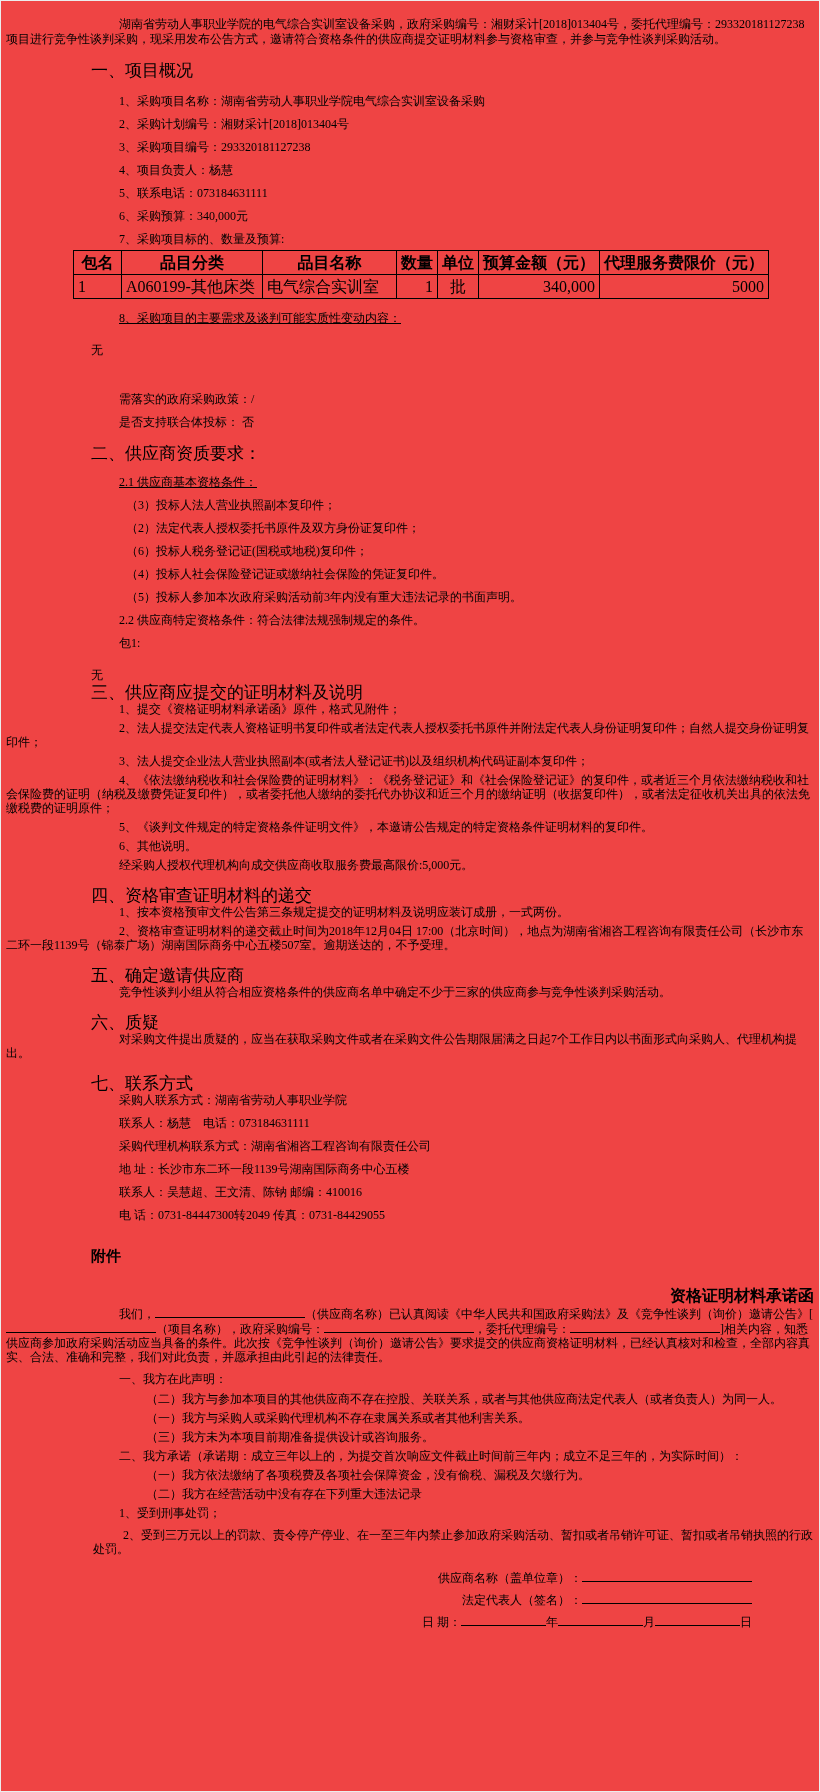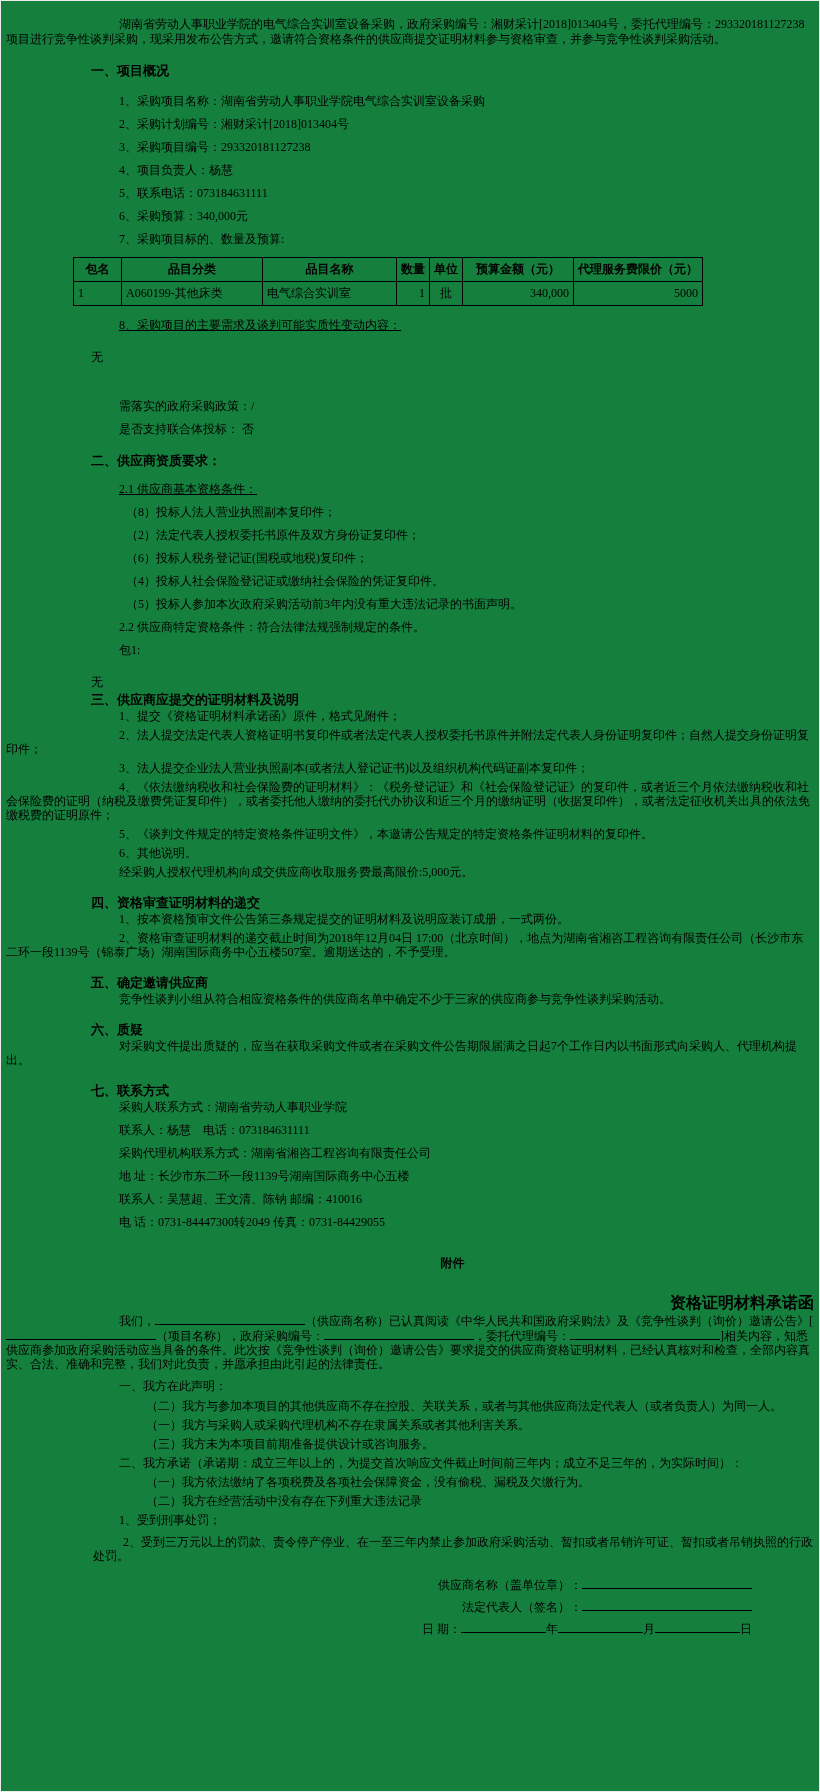--- a/index.html
+++ b/index.html
@@ -1,44 +1,44 @@
 <!DOCTYPE html>
 <html><head>
 <meta charset="utf-8">
 <style>
   html,body { margin:0; padding:0; background:#fff; }
   .doc {
     width:820px; height:1792px; box-sizing:border-box;
-    background:#15803d; border:1px solid #ececec;
+    background:#ef4444; border:1px solid #ececec;
     padding:8px 5px 0 5px;
     font-family:"Liberation Serif","DejaVu Serif",serif;
     font-size:12px; line-height:15px; color:#000;
     overflow:hidden; position:relative;
   }
   p { margin:0; }
   .para { text-indent:113px; margin-top:8px; line-height:15px; }
   .tight { line-height:14px; margin-top:5px; }
   .ind120 { text-indent:120px; }
   .ind140 { text-indent:140px; }
   .none { margin:17px 0 0 85px; }
-  .sec { font-size:13px; font-weight:bold; margin:14px 0 0 85px; line-height:19px; }
+  .sec { font-size:17px; font-weight:normal; margin:14px 0 0 85px; line-height:19px; }
   .mt12 { margin-top:12px;text-decoration:underline; } .mt14 { margin-top:14px; } .mt16 { margin-top:0; } .mt34 { margin-top:34px; }
   table.items {
-    border-collapse:collapse; margin:10px 0 0 67px;
-    font-size:12px; table-layout:fixed;
+    border-collapse:collapse; margin:3px 0 0 67px;
+    font-size:16px; table-layout:fixed;
   }
   table.items th, table.items td {
     border:1px solid #000; padding:1px 4px; height:21px;
     overflow:hidden; white-space:nowrap;
   }
   table.items th { font-weight:bold; text-align:center; }
   .c-pkg{width:48px} .c-cat{width:141px} .c-name{width:134px}
   .c-qty{width:28px} .c-unit{width:33px} .c-budget{width:111px} .c-fee{width:125px}
   td.al{text-align:left} td.ar{text-align:right} td.ac{text-align:center}
-  .attach-label { font-size:12px; font-weight:bold; margin:26px 0 0 85px;text-align:center; }
+  .attach-label { font-size:15px; font-weight:bold; margin:26px 0 0 85px; }
   .attach-title { font-size:16px; font-weight:bold; text-align:right; margin:22px 0 0 0; line-height:20px; }
   .blank { display:inline-block; border-bottom:1px solid #000; height:11px; vertical-align:baseline; }
   .w150 { width:150px; } .w170 { width:170px; } .w85 { width:85px; }
   .para-hang { margin:8px 0 0 87px; text-indent:30px; line-height:14px; }
   .sign-row { text-align:right; margin:6px 62px 0 0; line-height:15px; }
   .sign-row.first { margin-top:14px; }
 </style>
 </head>
 <body>
 
@@ -89,21 +89,21 @@
     </tbody>
   </table>
 
   <p class="para mt12">8、采购项目的主要需求及谈判可能实质性变动内容：</p>
   <p class="none">无</p>
   <p class="para mt34">需落实的政府采购政策：/</p>
   <p class="para">是否支持联合体投标： 否</p>
 
   <h2 class="sec">二、供应商资质要求：</h2>
   <p class="para mt12">2.1 供应商基本资格条件：</p>
-  <p class="para ind120">（8）投标人法人营业执照副本复印件；</p>
+  <p class="para ind120">（3）投标人法人营业执照副本复印件；</p>
   <p class="para ind120">（2）法定代表人授权委托书原件及双方身份证复印件；</p>
   <p class="para ind120">（6）投标人税务登记证(国税或地税)复印件；</p>
   <p class="para ind120">（4）投标人社会保险登记证或缴纳社会保险的凭证复印件。</p>
   <p class="para ind120">（5）投标人参加本次政府采购活动前3年内没有重大违法记录的书面声明。</p>
   <p class="para">2.2 供应商特定资格条件：符合法律法规强制规定的条件。</p>
   <p class="para">包1:</p>
   <p class="none">无</p>
 
   <h2 class="sec mt16">三、供应商应提交的证明材料及说明</h2>
   <p class="para mt16 tight">1、提交《资格证明材料承诺函》原件，格式见附件；</p>

